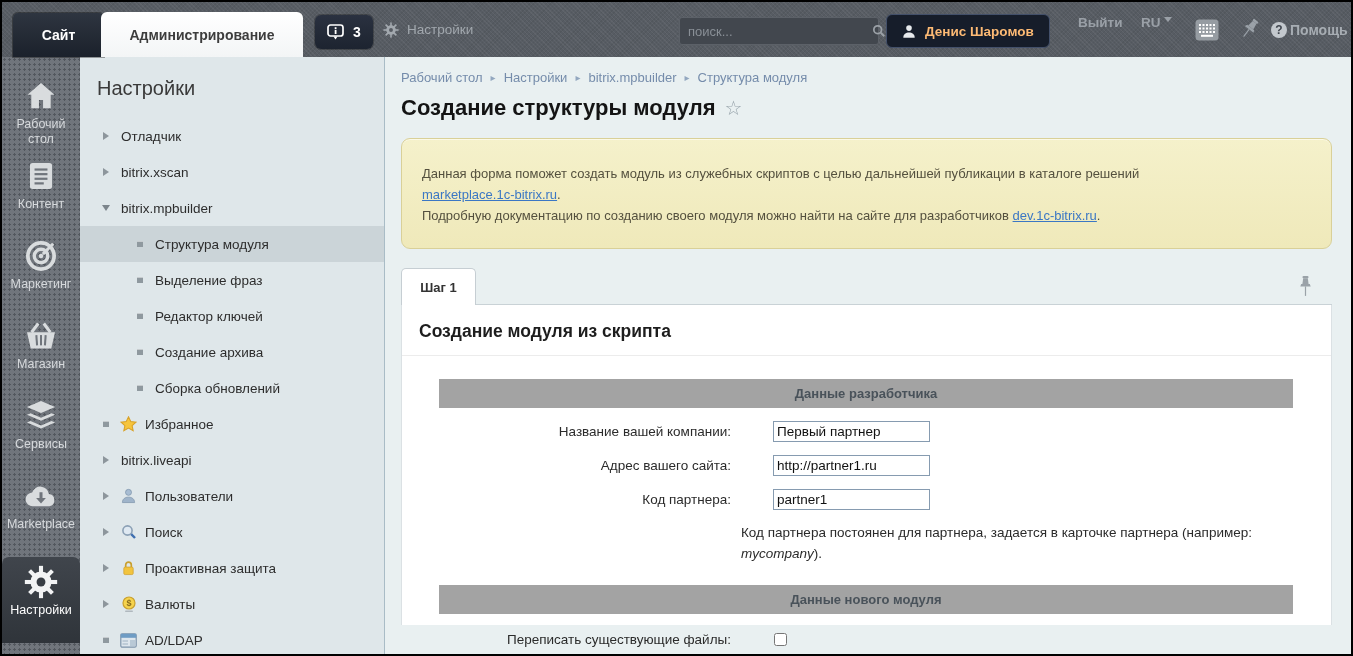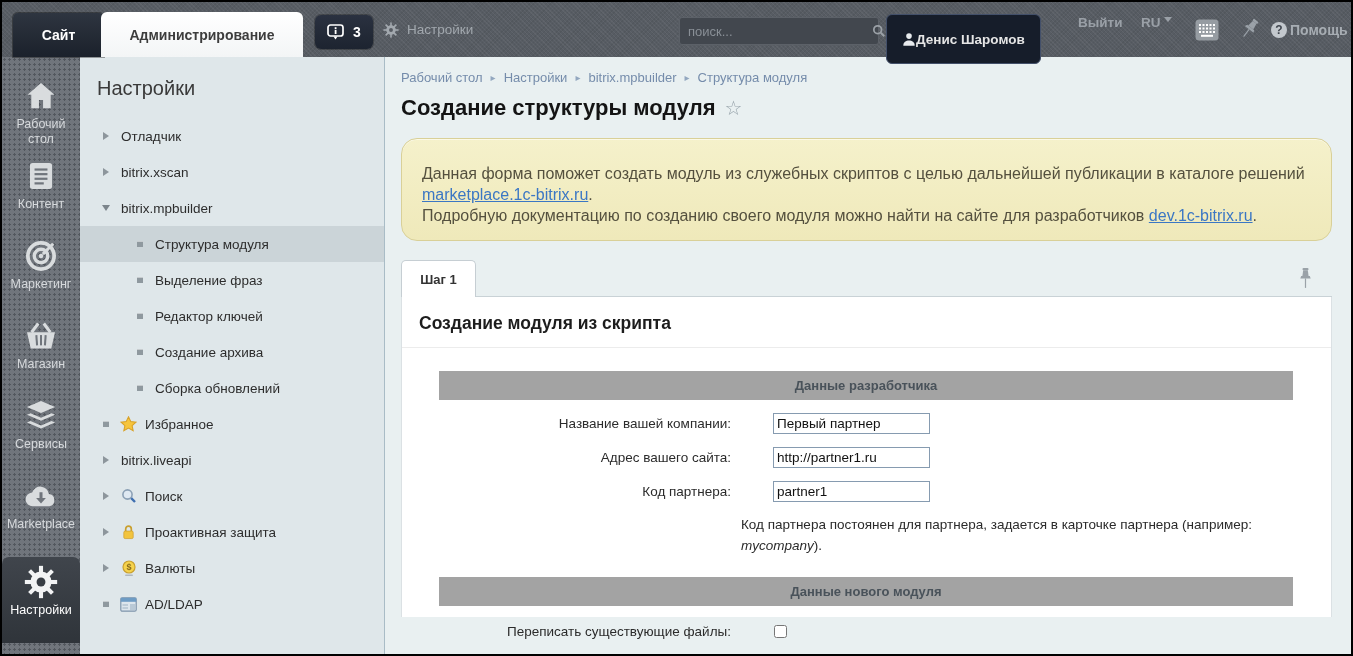--- a/index.html
+++ b/index.html
@@ -22,23 +22,23 @@
     background:linear-gradient(#2a3140,#1d2430); display:flex; align-items:center; gap:9px;
     color:#fff; font-weight:bold; font-size:14px; box-shadow:0 0 0 1px rgba(0,0,0,.25);}
   .tb-settings{ position:absolute; left:381px; top:0; height:55px; display:flex; align-items:center; gap:8px;
     color:#a2a8ae; font-size:13.5px;}
   .tb-search{ position:absolute; left:677px; top:15px; width:200px; height:28px; border-radius:3px;
     background:#42474e; border:1px solid #5c6168; display:flex; align-items:center;}
   .tb-search input{ flex:1; background:transparent; border:none; outline:none; color:#c6cbd0;
     font-size:13px; padding:0 8px; font-family:"Liberation Sans",sans-serif;}
   .tb-search input::placeholder{ color:#898f96; opacity:1;}
   .tb-search .mag{ margin-right:8px; }
-  .tb-user{ position:absolute; left:884px; top:12px; height:50px; padding:0 15px; border-radius:6px;
-    background:#161d2a; border:1px solid #43506a; display:flex; align-items:center; 
-    color:#e5e5e5; font-weight:bold; font-size:13.5px;}
+  .tb-user{ position:absolute; left:884px; top:12px; height:34px; padding:0 15px; border-radius:6px;
+    background:#161d2a; border:1px solid #43506a; display:flex; align-items:center; gap:9px;
+    color:#fdba74; font-weight:bold; font-size:13.5px;}
   .tb-link{ position:absolute; top:0; height:41px; display:flex; align-items:center;
     color:#9aa0a7; font-size:13.5px; font-weight:bold; cursor:default;}
   .logout{ left:1076px; }
   .lang{ left:1139px; }
   .caret-dn{ width:0; height:0; border-left:4px solid transparent; border-right:4px solid transparent;
     border-top:5px solid #9aa0a7; margin-left:3px; margin-top:-6px;}
   .kbd-btn{ position:absolute; left:1193px; top:17px; }
   .pin-top{ position:absolute; left:1240px; top:16px; transform:rotate(38deg); }
   .help{ position:absolute; left:1268px; top:0; height:55px; display:flex; align-items:center; gap:2px;
     color:#a7adb3; font-size:14px; font-weight:bold;}
@@ -73,22 +73,22 @@
   
   .main{ flex:1; min-width:0; padding-left:16px; position:relative; background:#e9f0f1; overflow:hidden;}
   .breadcrumb{ margin-top:13px; font-size:13px; color:#758cab; display:flex; align-items:center;}
   .breadcrumb .bc{ cursor:pointer; }
   .bc-sep{ color:#93a7bf; font-size:10px; margin:0 8px; }
   .page-title-row{ margin-top:10px; display:flex; align-items:center; }
   .page-title{ font-size:22px; font-weight:bold; color:#141414; }
   .fav-star{ color:#9aa6ad; font-size:20px; margin-left:9px; cursor:pointer; }
 
   .infobox{ margin-top:17px; margin-right:19px; background:linear-gradient(#f5f1cb,#efe9ba);
-    border:1px solid #d9d098; border-radius:16px; padding:24px 20px 14px 20px;
-    font-size:16px; color:#54503e; line-height:21px; box-shadow:inset 0 1px 0 rgba(255,255,255,.55);}
+    border:1px solid #d9d098; border-radius:9px; padding:24px 20px 22px 20px;
+    font-size:13px; color:#54503e; line-height:21px; box-shadow:inset 0 1px 0 rgba(255,255,255,.55);}
   .infobox a{ color:#3b77c4; text-decoration:underline; cursor:pointer;}
 
   .tabstrip{ margin-top:19px; margin-right:19px; height:37px; position:relative; border-bottom:1px solid #c9d2d6;}
   .tab-step{ position:absolute; left:0; bottom:-1px; width:75px; height:37px; background:#fff;
     border:1px solid #c6ced3; border-bottom:none; border-radius:5px 5px 0 0;
     display:flex; align-items:center; justify-content:center; font-size:13px; font-weight:bold; color:#333; cursor:pointer;}
   .pin-strip{ position:absolute; right:20px; top:8px; cursor:pointer;}
 
   .panel{ background:#fff; margin-right:19px; border-left:1px solid #dbe1e4; border-right:1px solid #dbe1e4; height:320px; }
   .panel h2{ font-size:17.5px; color:#1d1d1d; padding:16px 0 13px 17px; border-bottom:1px solid #ececec; font-weight:bold;}
@@ -398,20 +398,32 @@
         <span class="lbl">Избранное</span>
       </div>
 
       <div class="sb-row">
         <span class="lead">
             <span class="arr-r"></span>
           </span>
         <span class="lbl">bitrix.liveapi</span>
       </div>
 
+      <div class="sb-row">
+        <span class="lead">
+            <span class="arr-r"></span>
+          </span>
+        <span class="mi">
+          <svg width="15" height="16" viewBox="0 0 16 17">
+            <circle cx="8" cy="4.6" r="3.2" fill="#a8bdd3" stroke="#7e94ab" stroke-width="0.8"></circle>
+            <path d="M1.5 15.5c0-4 3-5.8 6.5-5.8s6.5 1.8 6.5 5.8z" fill="#9fb4ca" stroke="#7e94ab" stroke-width="0.8"></path>
+          </svg>
+        </span>
+        <span class="lbl">Пользователи</span>
+      </div>
 
       <div class="sb-row">
         <span class="lead">
             <span class="arr-r"></span>
           </span>
         <span class="mi">
           <svg width="16" height="16" viewBox="0 0 16 16">
             <circle cx="6.5" cy="6.5" r="4.6" fill="#dfe9f2" stroke="#8ba0b5" stroke-width="1.6"></circle>
             <line x1="10.2" y1="10.2" x2="14" y2="14" stroke="#3f6fb0" stroke-width="2.4"></line>
           </svg>

